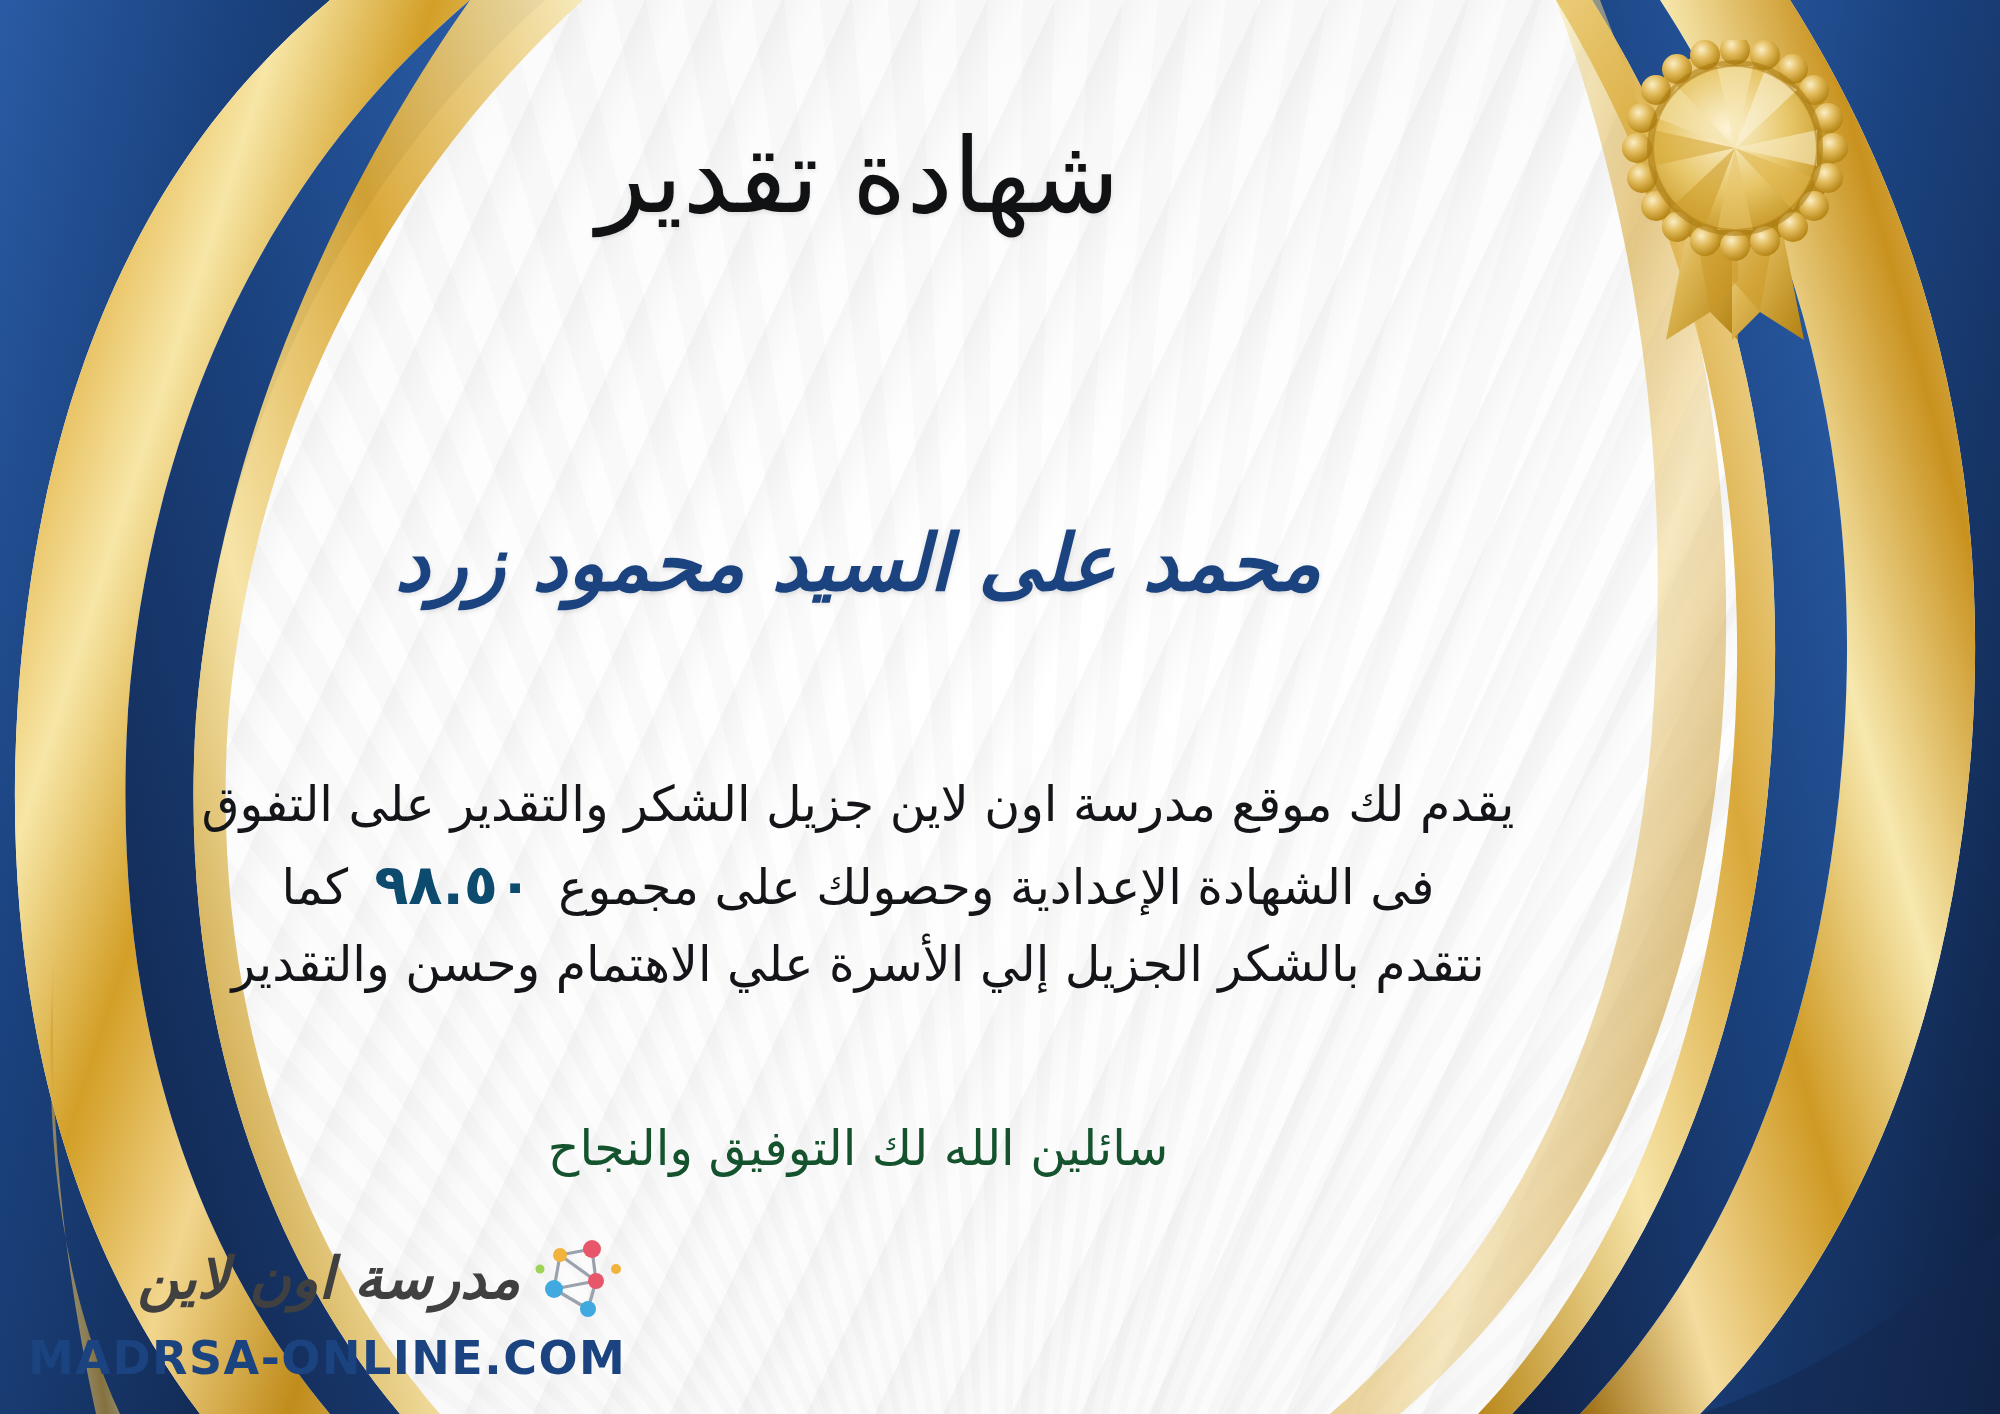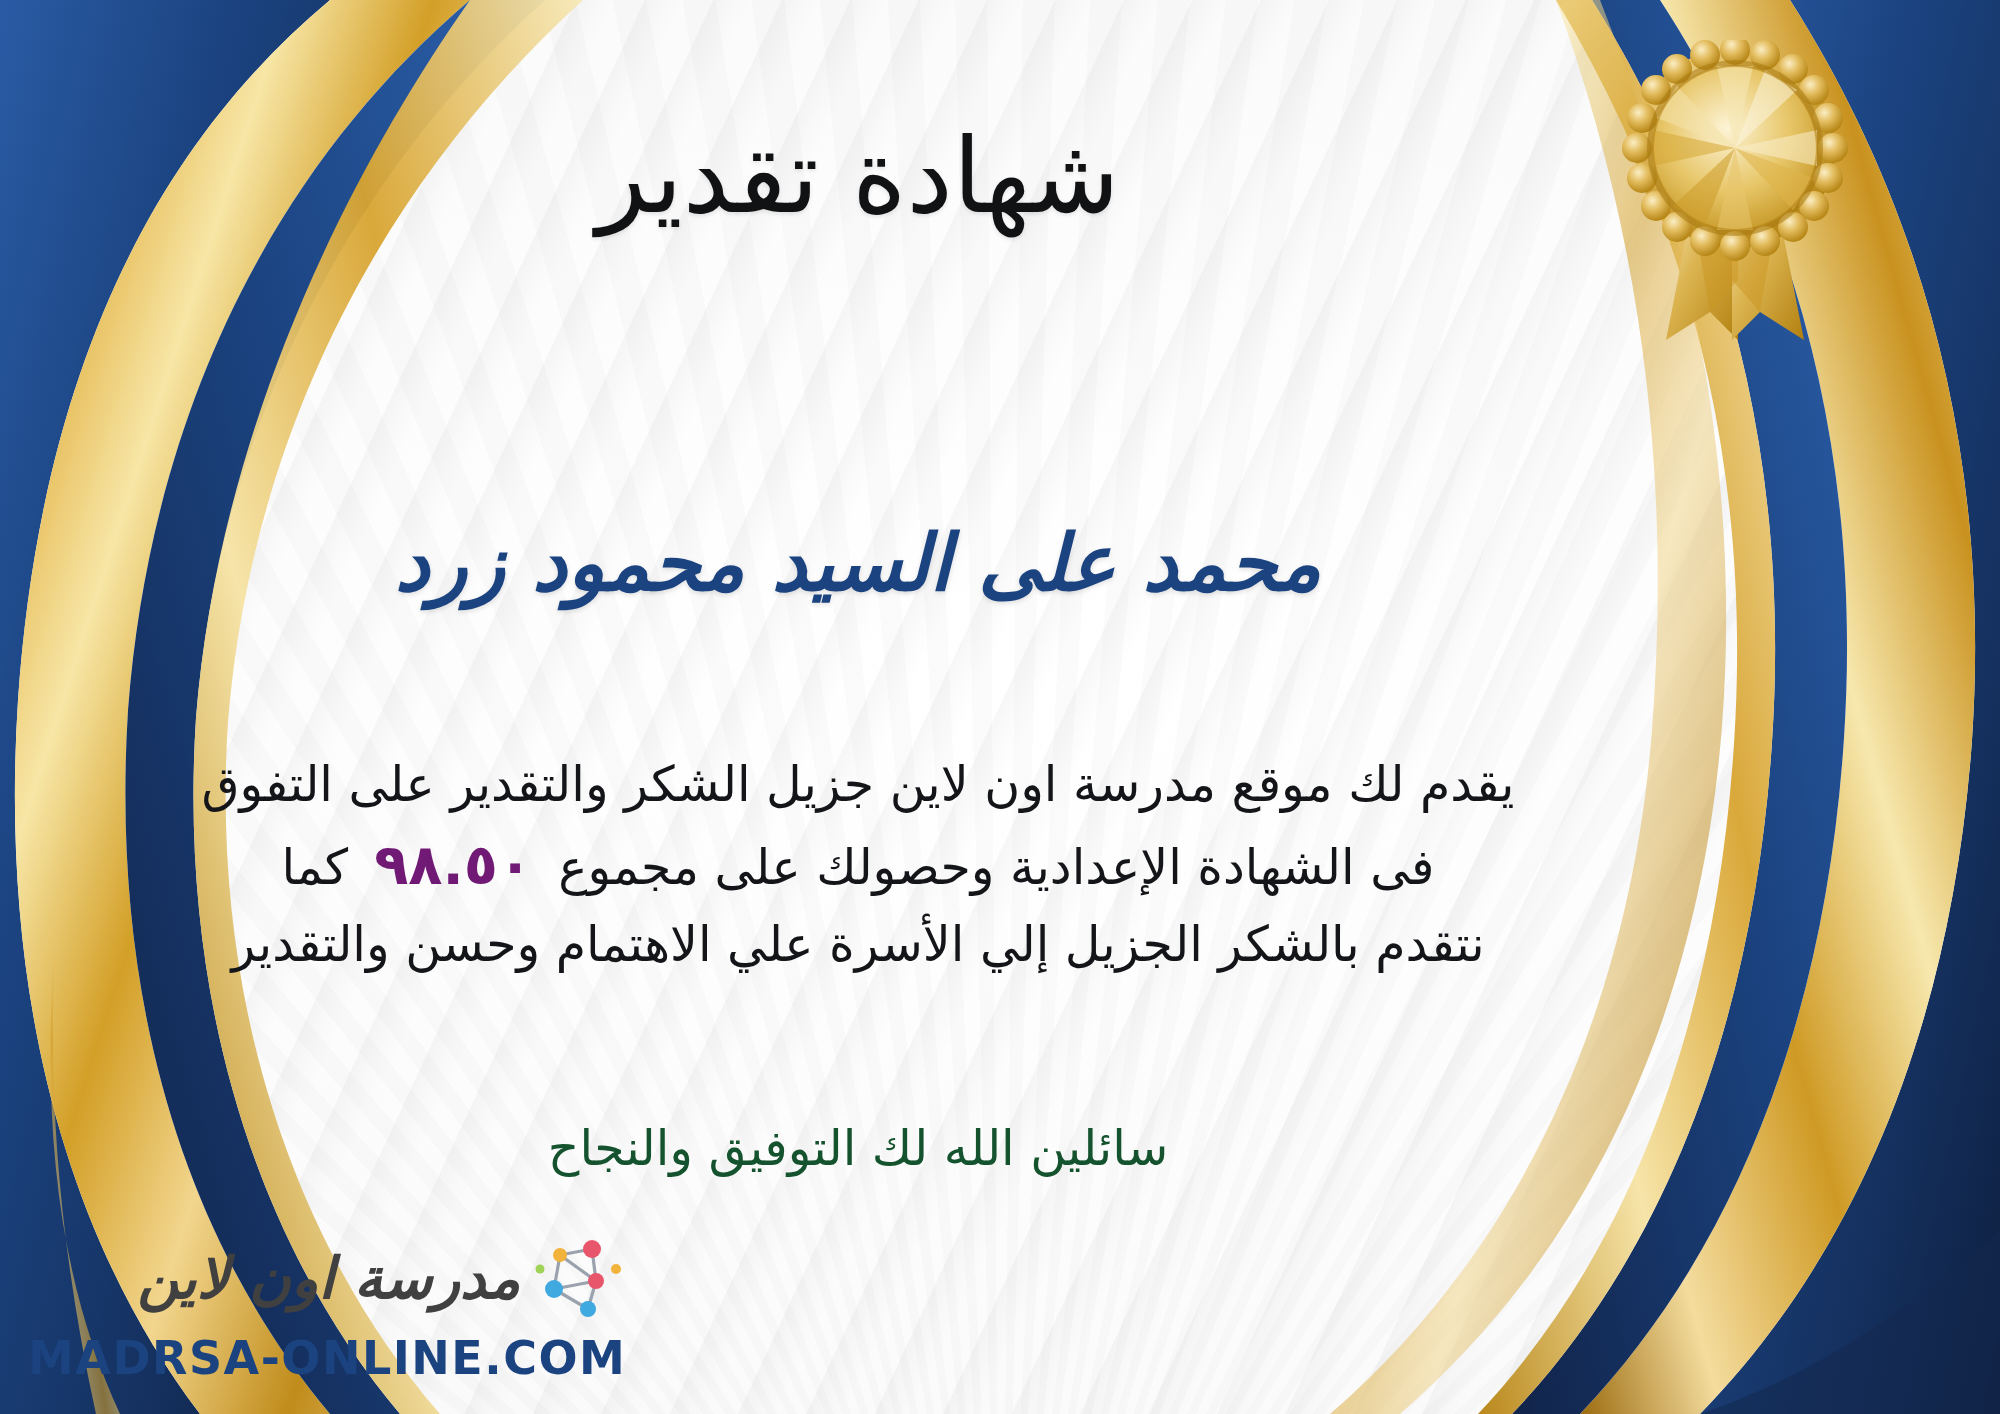--- a/index.html
+++ b/index.html
@@ -59,26 +59,26 @@
     text-shadow:0 2px 4px rgba(0,0,0,.10);
   }
   .recipient-name{
     position:absolute;left:0;right:0;top:520px;
     font-size:78px;line-height:1.12;font-weight:bold;
     color:#1b4380;
     text-shadow:0 2px 5px rgba(0,0,0,.12);
     font-style:italic;
   }
   .body-block{
-    position:absolute;left:120px;right:120px;top:748px;
+    position:absolute;left:120px;right:120px;top:768px;
     font-size:49px;line-height:1.52;color:#141518;font-weight:400;text-align:center;
   }
   .body-line{white-space:nowrap;}
   .grade-value{
-    color:#701a75;font-weight:bold;font-size:56px;
+    color:#0c4a6e;font-weight:bold;font-size:56px;
     padding:0 26px;letter-spacing:1px;
   }
   .closing-line{
     position:absolute;left:0;right:0;top:1115px;
     font-size:49px;line-height:1.4;color:#14532d;
   }
 
   
   .logo{
     position:absolute;left:28px;bottom:30px;z-index:7;

